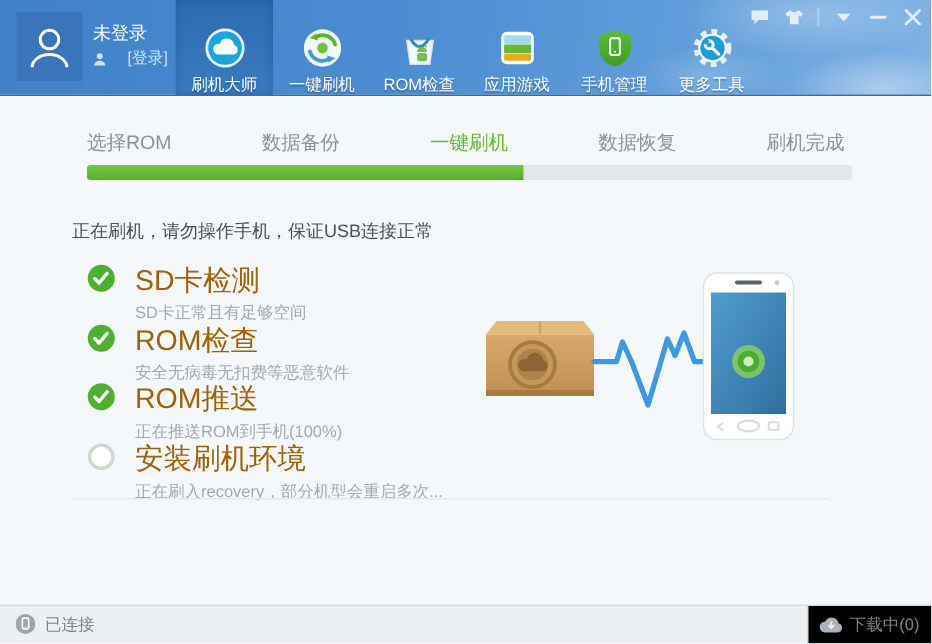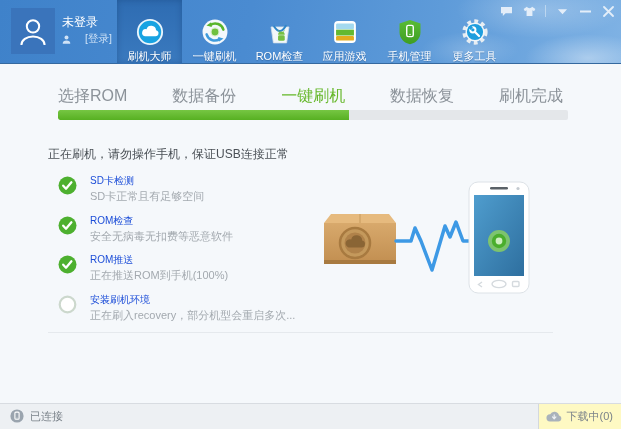--- a/index.html
+++ b/index.html
@@ -22,42 +22,42 @@
   .nav-item { width:65px; height:64px; display:flex; flex-direction:column; align-items:center; justify-content:flex-start; padding-top:18px; cursor:pointer; }
   .nav-item.active { background:linear-gradient(#2e6cb2,#3a7abf); box-shadow:inset 0 0 6px rgba(0,30,70,.25); }
   .nav-icon { width:36px; height:36px; display:block; }
   .nav-label { margin-top:3px; font-size:11px; color:#ffffff; white-space:nowrap; text-shadow:0 1px 1px rgba(20,60,110,.4); }
   .win-controls { position:absolute; right:6px; top:5px; display:flex; align-items:center; gap:9px; }
   .win-btn { width:14px; height:12px; display:flex; align-items:center; justify-content:center; cursor:pointer; opacity:.92; }
   .win-divider { width:1px; height:12px; background:rgba(255,255,255,.4); }
 
   
   .tabs { position:absolute; left:58px; top:86px; width:505px; display:flex; justify-content:space-between; }
-  .tab { font-size:16px; color:#8b9299; white-space:nowrap; cursor:default; }
+  .tab { font-size:13px; color:#8b9299; white-space:nowrap; cursor:default; }
   .tab.active { color:#67b82c; }
   .progress-track { position:absolute; left:58px; top:110px; width:510px; height:10px; background:#e4e7ea; border-radius:2px; overflow:hidden; }
   .progress-fill { height:100%; background:linear-gradient(#76c643,#57b022); border-radius:2px 0 0 2px; }
 
   
   .status-msg { position:absolute; left:48px; top:146px; font-size:12px; color:#4a5056; white-space:nowrap; }
   .step { position:absolute; left:58px; width:280px; }
   .step .step-icon { position:absolute; left:0; top:2px; width:19px; height:19px; }
-  .step-title { margin-left:32px; font-size:10px; color:#1d4ed8; white-space:nowrap; }
+  .step-title { margin-left:32px; font-size:19px; color:#a16207; white-space:nowrap; }
   .step-detail { margin-left:32px; margin-top:1px; font-size:11px; color:#a3a9af; white-space:nowrap; }
   .step0{ top:174px; } .step1{ top:214px; } .step2{ top:253px; } .step3{ top:293px; }
 
   .content-divider { position:absolute; left:48px; top:332px; width:505px; height:1px; background:#e5e9ed; }
 
   
   .illustration { position:absolute; left:300px; top:160px; width:260px; height:150px; }
 
   
   .statusbar { position:absolute; left:0; top:403px; width:621px; height:26px; background:#edf0f3; border-top:1px solid #d8dce1; }
   .conn { position:absolute; left:10px; top:5px; display:flex; align-items:flex-start; gap:6px; font-size:11px; color:#7a828a; cursor:pointer; }
-  .dl-section { position:absolute; left:538px; top:0; width:83px; height:25px; background:#fef9c3; border-left:1px solid #d3d8de; display:flex; align-items:center; justify-content:flex-end; padding-right:8px; gap:5px; font-size:11px; color:#7a828a; cursor:pointer; }
+  .dl-section { position:absolute; left:538px; top:0; width:83px; height:25px; background:#000000; border-left:1px solid #d3d8de; display:flex; align-items:center; justify-content:flex-end; padding-right:8px; gap:5px; font-size:11px; color:#7a828a; cursor:pointer; }
 </style>
 </head>
 <body>
 
 <div class="window">
 
   <div class="header">
 
     <div class="avatar">
       <svg width="34" height="34" viewBox="0 0 44 44">

